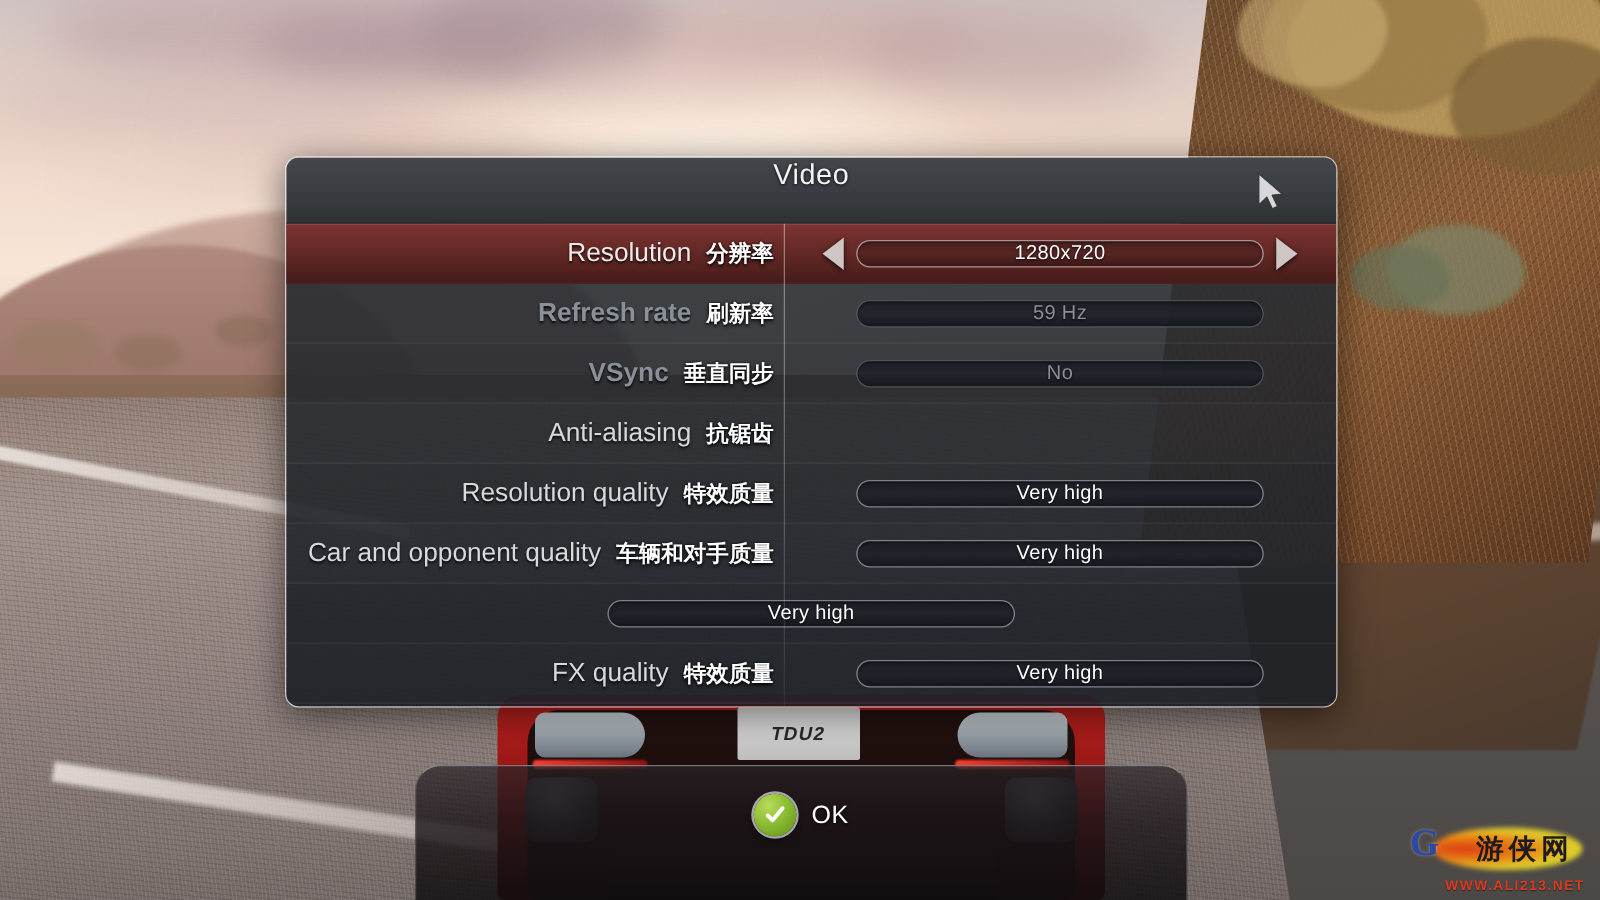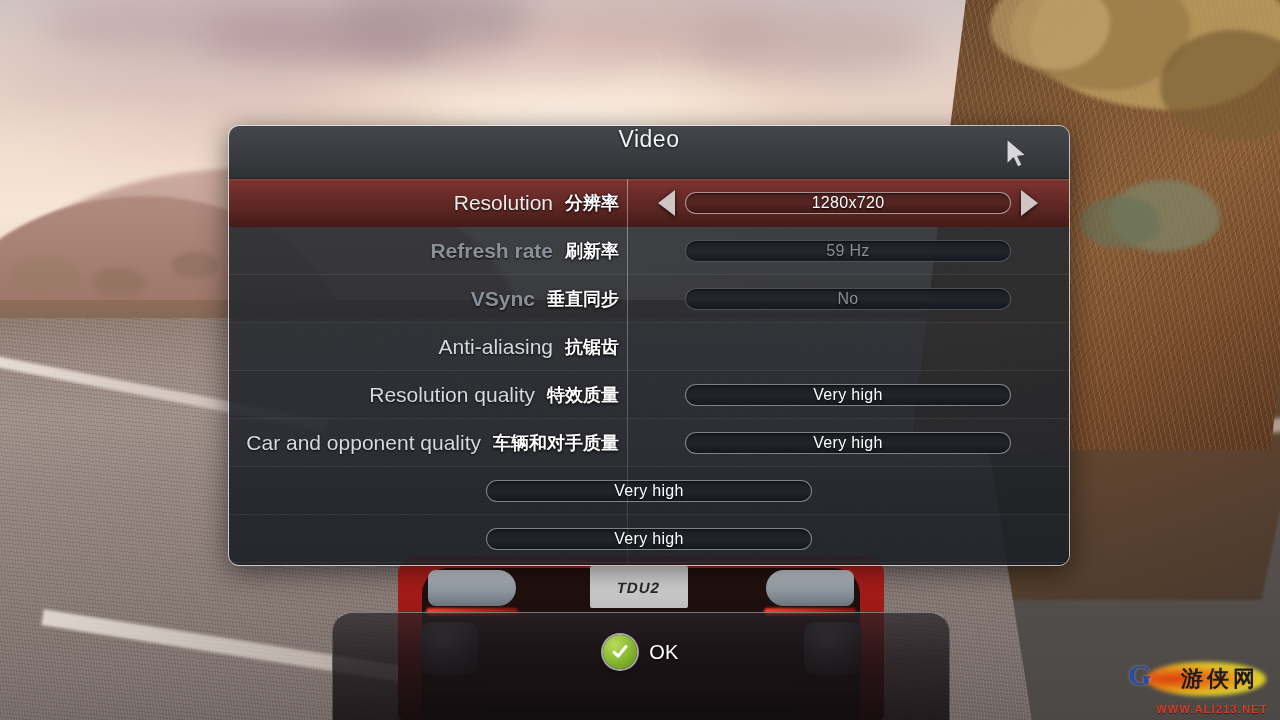--- a/index.html
+++ b/index.html
@@ -494,20 +494,24 @@
       <div class="row">
         <div class="value-cell">
           <div style="width: 17px; height: 1px; flex: 0 0 auto;"></div>
           <div class="value-box">
             <span class="value-text">Very high</span>
           </div>
           <div style="width: 17px; height: 1px; flex: 0 0 auto;"></div>
         </div>
       </div>
       <div class="row">
+        <div class="label-cell">
+          <span class="label-en">FX quality</span>
+          <span class="label-cn">特效质量</span>
+        </div>
         <div class="value-cell">
           <div style="width: 17px; height: 1px; flex: 0 0 auto;"></div>
           <div class="value-box">
             <span class="value-text">Very high</span>
           </div>
           <div style="width: 17px; height: 1px; flex: 0 0 auto;"></div>
         </div>
       </div>
     </div>
 </div>

